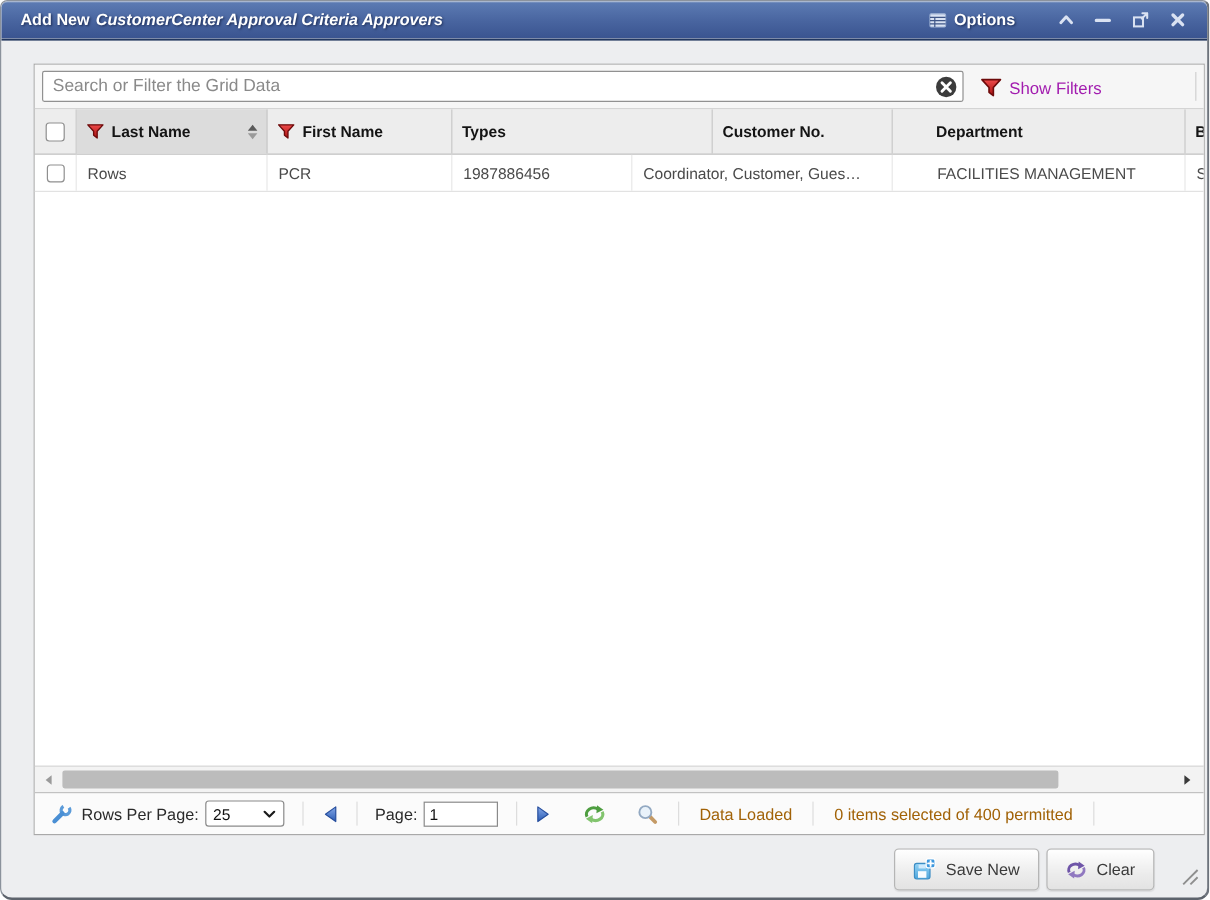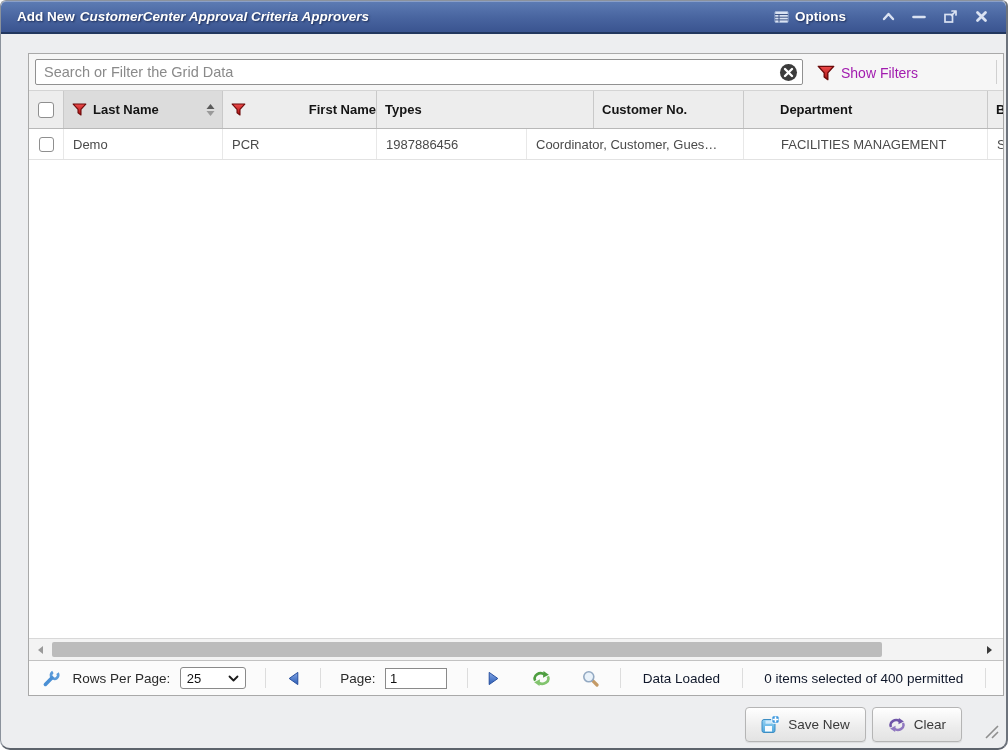--- a/index.html
+++ b/index.html
@@ -35,21 +35,21 @@
   .search-input::placeholder{color:#8a8a8a;opacity:1;}
   .clear-search{position:absolute;left:750px;top:9px;width:19px;height:19px;border:none;background:transparent;
     padding:0;cursor:pointer;display:flex;align-items:center;justify-content:center;}
   .show-filters{position:absolute;left:788px;top:6px;height:25px;display:flex;align-items:center;gap:6px;
     font-size:14px;color:#a21caf;cursor:pointer;}
   .search-sep{position:absolute;left:967px;top:6px;width:1px;height:24px;background:#d0d0d0;}
 
   
   .grid-header{display:flex;height:38px;background:#ededed;border-bottom:1px solid #b8b8b8;flex:0 0 auto;}
   .hcell{display:flex;align-items:center;gap:6px;padding-left:8px;border-right:1px solid #c9c9c9;
-    font-size:13px;font-weight:bold;color:#141414;white-space:nowrap;overflow:hidden;justify-content:space-between;}
+    font-size:13px;font-weight:bold;color:#141414;white-space:nowrap;overflow:hidden;}
   .hcell.sorted{background:#dcdcdc;}
   .c-check{width:35px;justify-content:center;padding-left:0;}
   .c-last{width:159px;}
   .c-first{width:154px;}
   .c-custno{width:150px;}
   .c-types{width:217px;}
   .c-dept{width:216px;margin-left:28px;}
   .c-billing{flex:1;border-right:none;}
   .sort-arrows{margin-left:auto;margin-right:7px;display:flex;}
 
@@ -68,34 +68,34 @@
 
   
   .hscroll{position:relative;height:22px;background:#f3f3f3;border-top:1px solid #d8d8d8;flex:0 0 auto;}
   .sb-arrow{position:absolute;top:6px;display:flex;cursor:pointer;}
   .sb-arrow.left{left:7px;}
   .sb-arrow.right{left:957px;}
   .sb-thumb{position:absolute;left:23px;top:3px;width:830px;height:15px;background:#bcbcbc;border-radius:2px;cursor:grab;}
 
   
   .pager{display:flex;align-items:center;height:35px;background:#fbfbfb;border-top:1px solid #c2c2c2;
-    padding-left:13px;font-size:13.5px;color:#2a2a2a;flex:0 0 auto;white-space:nowrap;justify-content:space-between;}
+    padding-left:13px;font-size:13.5px;color:#2a2a2a;flex:0 0 auto;white-space:nowrap;}
   .pager .lbl{margin-right:5px;}
   .wrench{margin-right:7px;display:flex;}
   .fake-select{width:66px;height:22px;border:1px solid #8a8a8a;border-radius:3px;background:#fff;
     display:flex;align-items:center;justify-content:space-between;padding:0 6px;font-size:13px;color:#111;cursor:pointer;}
   .psep{width:1px;height:20px;background:#ddd;margin:0 15px;}
   .page-arrow{display:flex;cursor:pointer;}
   .page-input{width:62px;height:21px;border:1px solid #8a8a8a;font-family:"Liberation Sans",sans-serif;
     font-size:13px;color:#111;padding:0 4px;}
   .tool-icon{display:flex;cursor:pointer;}
   .refresh-icon{margin-left:26px;}
   .magnifier-icon{margin-left:26px;}
   .status-sep{width:1px;height:20px;background:#ddd;margin:0 17px;}
-  .status-text,.selection-text{color:#0f172a;}
+  .status-text,.selection-text{color:#a16207;}
 
   
   .footer-actions{position:absolute;top:706px;right:44px;display:flex;gap:6px;}
   .action-btn{display:inline-flex;align-items:center;gap:8px;height:35px;padding:0 15px;
     background:linear-gradient(to bottom,#ffffff 0%,#ececec 60%,#e3e3e3 100%);
     border:1px solid #b5b5b5;border-radius:4px;box-shadow:0 1px 1px rgba(0,0,0,.08);
     font-family:"Liberation Sans",sans-serif;font-size:13.5px;font-weight:normal;color:#3a3a3a;cursor:pointer;}
   .resize-grip{position:absolute;right:7px;bottom:5px;cursor:nwse-resize;}
   .svgdefs{position:absolute;width:0;height:0;}
 </style>
@@ -217,21 +217,21 @@
       </div>
       <div class="hcell c-billing">
         <span>Billing</span>
       </div>
     </div>
 
     <div class="grid-row">
       <div class="rcell c-check">
         <input type="checkbox" style="">
       </div>
-      <div class="rcell c-last">Demo</div>
+      <div class="rcell c-last">Rows</div>
       <div class="rcell c-first">PCR</div>
       <div class="rcell c-custno">1987886456</div>
       <div class="rcell c-types">Coordinator, Customer, Gues…</div>
       <div class="rcell c-dept">FACILITIES MANAGEMENT</div>
       <div class="rcell c-billing">South</div>
     </div>
 
     <div class="grid-body"></div>
 
     <div class="hscroll">

